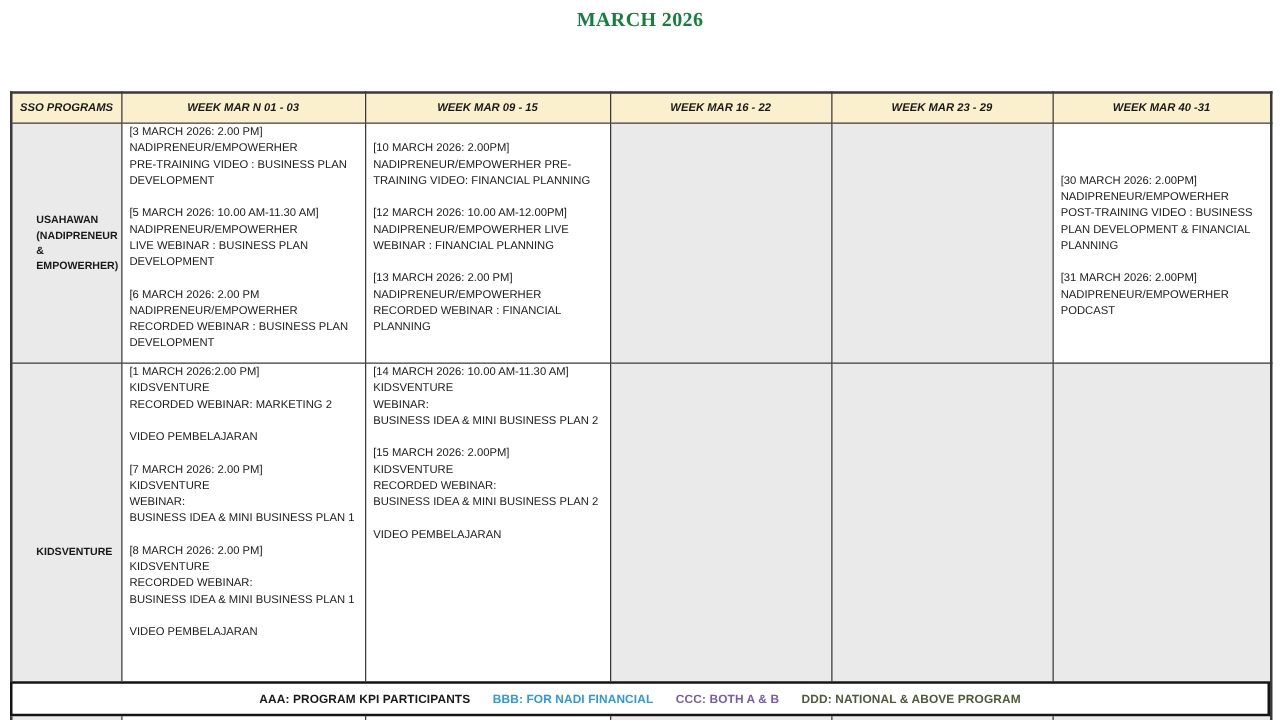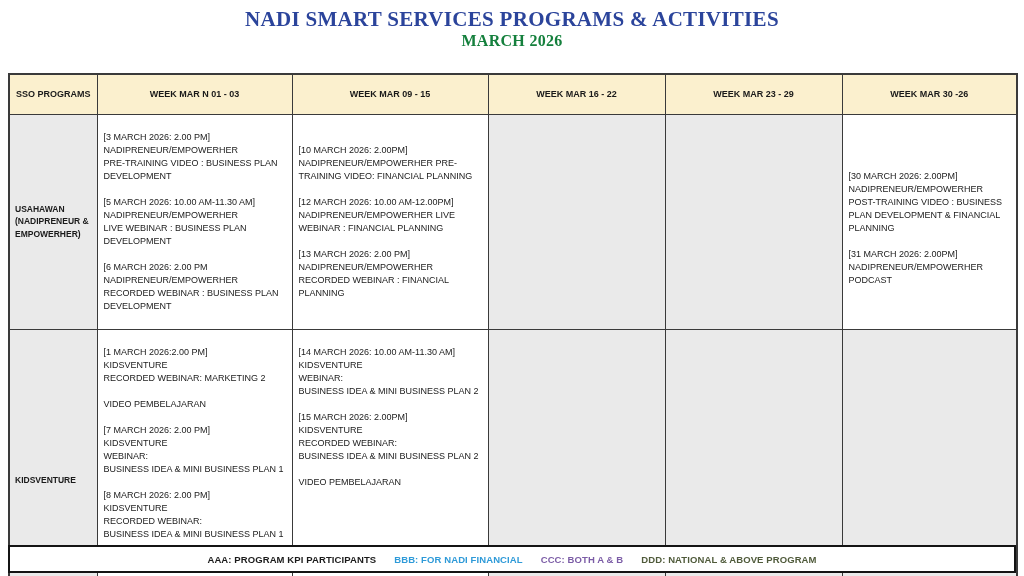--- a/index.html
+++ b/index.html
@@ -37,40 +37,41 @@
     border: 2px solid #3a3a3a;
   }
   table.schedule th, table.schedule td {
     border: 1px solid #3a3a3a;
   }
   table.schedule th {
     background: #FBF0CE;
     font-size: 9px;
     font-weight: bold;
     color: #1a1a1a;
-    height: 40px;
+    height: 24px;
     text-align: center;
     padding: 2px 3px;
+    font-style: italic;
   }
   td.program-label {
     background: #EAEAEA;
     font-size: 8.5px;
     font-weight: bold;
     color: #1a1a1a;
     text-align: left;
     vertical-align: middle;
-    padding: 4px 5px;
+    padding: 4px 19px;
     white-space: pre-line;
     line-height: 1.45;
     margin-top: 48px;
   }
   td.cell {
     background: #ffffff;
     vertical-align: top;
-    padding: 16px 6px;
+    padding: 0 6px;
     font-size: 9px;
     line-height: 13px;
     color: #1a1a1a;
     white-space: pre-line;
   }
   td.cell.gray { background: #EAEAEA; }
   tr.row-usahawan td { height: 192px; }
   tr.row-kidsventure td { height: 302px; }
   .col-programs { width: 88px; }
   .col-w1 { width: 195px; }
@@ -90,41 +91,40 @@
     gap: 18px;
     font-size: 9.5px;
     font-weight: bold;
     letter-spacing: 0.1px;
   }
 </style>
 </head>
 <body>
 
 <div class="titles">
-  <div class="title-main">NADI SMART SERVICES PROGRAMS &amp; ACTIVITIES</div>
   <div class="title-sub">MARCH 2026</div>
 </div>
 
 <table class="schedule">
   <colgroup>
     <col class="col-programs">
       <col class="col-w1">
       <col class="col-w2">
       <col class="col-w3">
       <col class="col-w4">
       <col class="col-w5">
   </colgroup>
   <thead>
     <tr>
       <th>SSO PROGRAMS</th>
       <th>WEEK MAR N 01 - 03</th>
       <th>WEEK MAR  09 - 15</th>
       <th>WEEK MAR 16 - 22</th>
       <th>WEEK MAR  23 - 29</th>
-      <th>WEEK MAR 30 -26</th>
+      <th>WEEK MAR 40 -31</th>
     </tr>
   </thead>
   <tbody>
     <tr class="row-usahawan">
       <td class="program-label">USAHAWAN
 (NADIPRENEUR &amp;
 EMPOWERHER)</td>
       <td class="cell">[3 MARCH 2026: 2.00 PM]
 NADIPRENEUR/EMPOWERHER
 PRE-TRAINING VIDEO : BUSINESS PLAN

